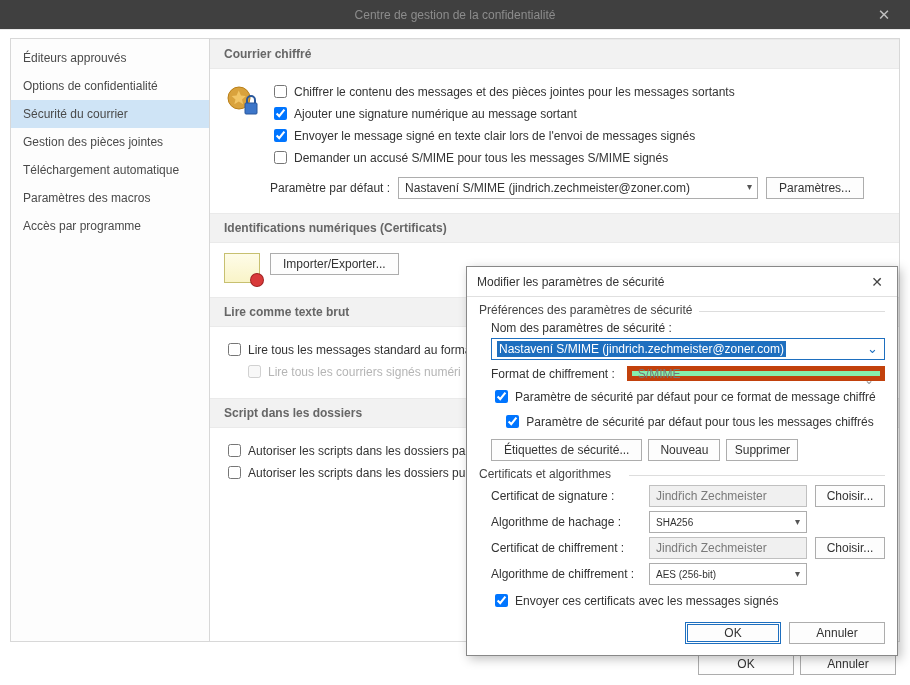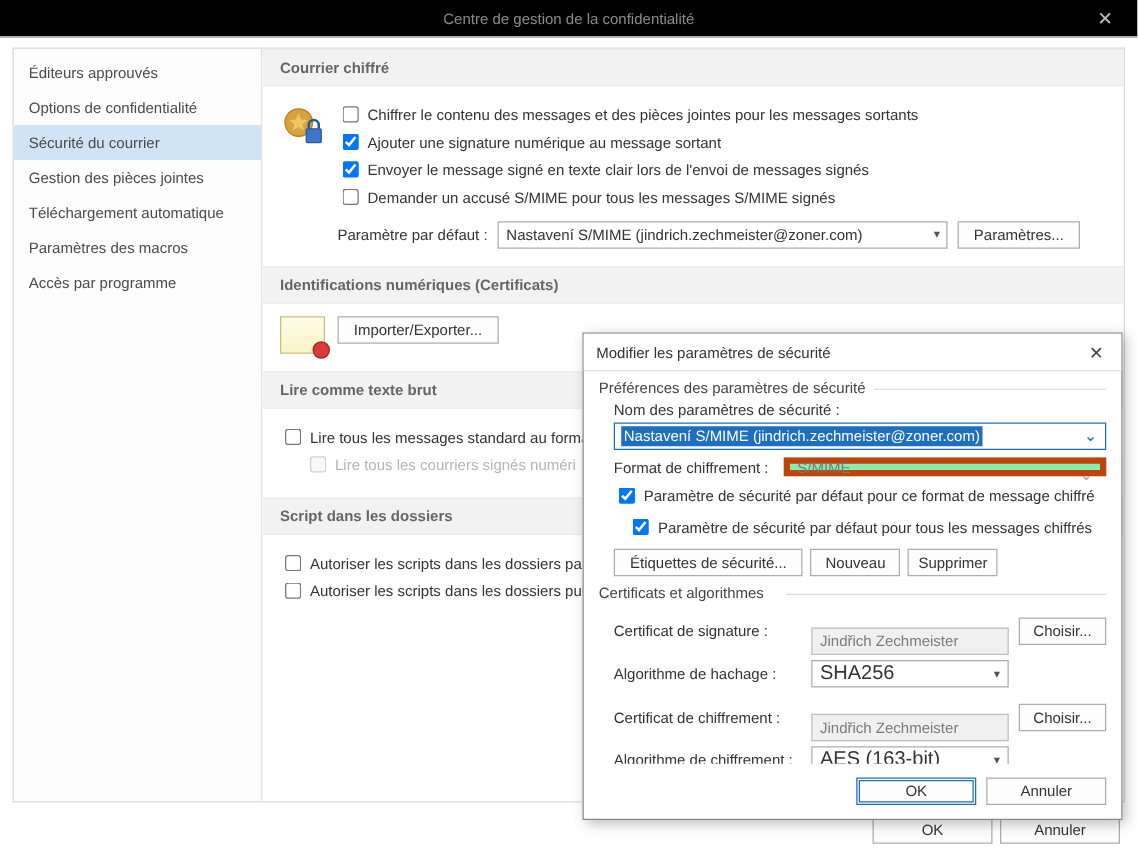--- a/index.html
+++ b/index.html
@@ -9,21 +9,21 @@
     font-size: 12px;
     background: #ffffff;
     color: #333;
     width: 910px;
     height: 685px;
     overflow: hidden;
     position: relative;
   }
   .titlebar {
     height: 30px;
-    background: #000000;
+    background: #404040;
     border-bottom: 1px solid #e9e9e9;
     display: flex;
     align-items: center;
     justify-content: center;
     position: relative;
     color: #8c8c8c;
   }
   .titlebar .close {
     position: absolute;
     right: 6px; top: 2px;
@@ -226,30 +226,29 @@
     margin:4px 0;
   }
   .ro-input {
     border:1px solid #c0c0c0;
     height:22px;
     background:#f0f0f0;
     color:#7a7a7a;
     padding:0 6px;
     display:flex;align-items:center;
     font-size:12px;
-    margin-top:17px;
   }
   .combo {
     border:1px solid #adadad;
     height:22px;
     background:#fff;
     padding:0 20px 0 6px;
     position:relative;
     display:flex;align-items:center;
-    font-size:16px;
+    font-size:10px;
     color:#333;
   }
   .combo::after{content:"▾";position:absolute;right:6px;top:4px;font-size:10px;color:#555;}
   .modal-footer {
     height:44px;
     display:flex;align-items:center;justify-content:flex-end;
     padding:0 12px;
     gap:8px;
   }
   .btn.primary {
@@ -411,21 +410,21 @@
       <div class="frow">
         <span>Certificat de chiffrement :</span>
         <div class="ro-input">
             <span>Jindřich Zechmeister</span>
           </div>
         <span class="btn">Choisir...</span>
       </div>
       <div class="frow">
         <span>Algorithme de chiffrement :</span>
         <div class="combo">
-            <span>AES (163-bit)</span>
+            <span>AES (256-bit)</span>
           </div>
         <span></span>
       </div>
       <div class="checkline" style="margin-top:6px;">
         <input type="checkbox" checked="" style="">
         <span>Envoyer ces certificats avec les messages signés</span>
       </div>
     </div>
   </div>
   <div class="modal-footer">

